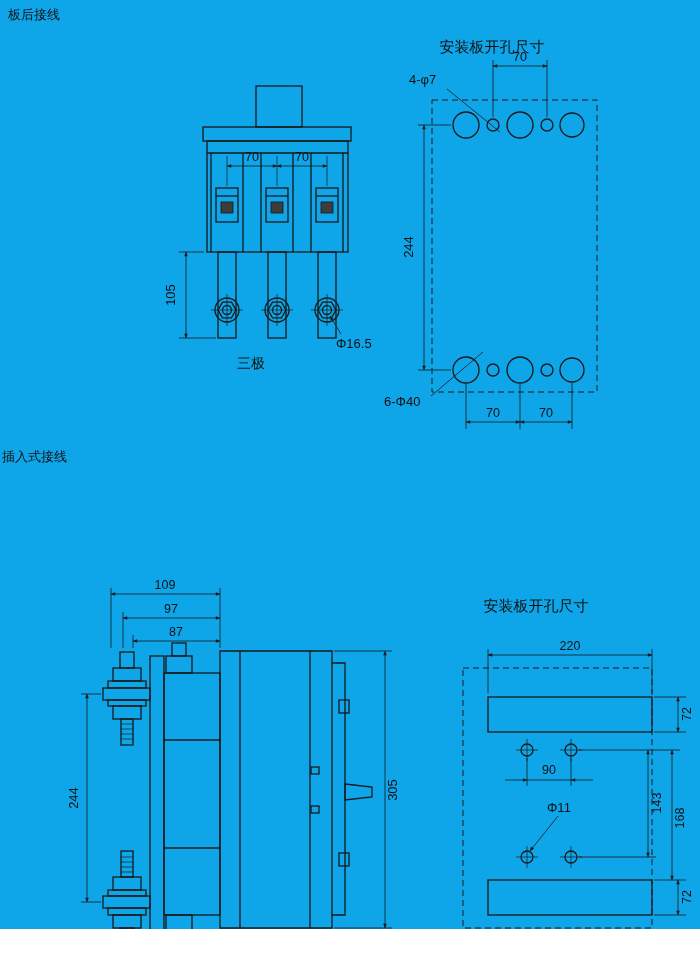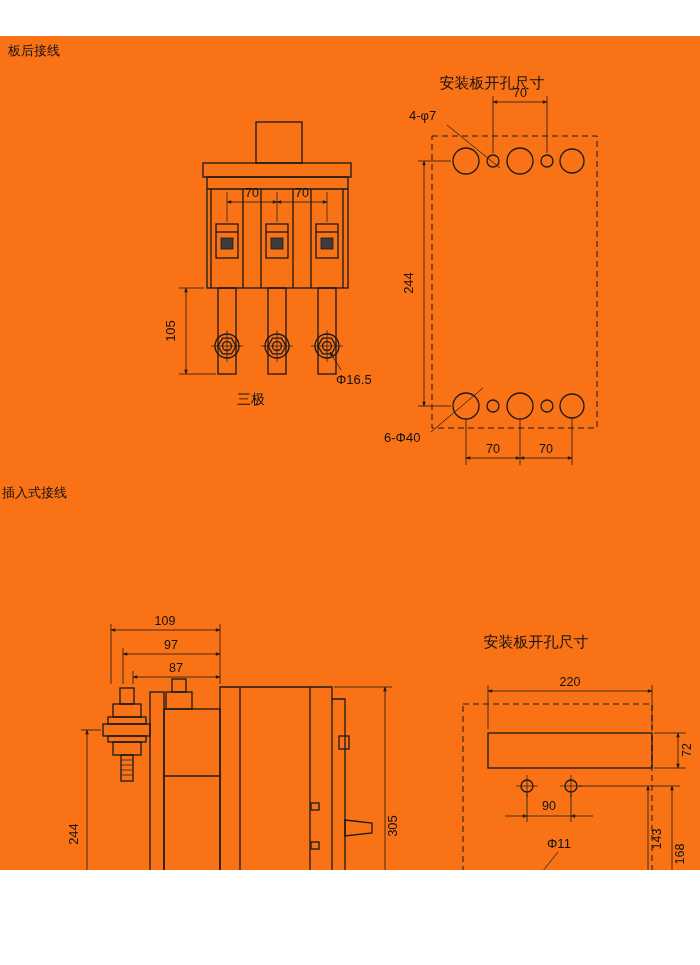--- a/index.html
+++ b/index.html
@@ -1,17 +1,17 @@
 <!DOCTYPE html>
 <html><head>
 <meta charset="utf-8">
 <style>
   html,body { margin:0; padding:0; background:#ffffff; }
-  .canvas { position:relative; width:700px; height:834px; background:#f97316; overflow:hidden;
-            font-family:"Liberation Sans","DejaVu Sans",sans-serif;margin-top:36px; }
+  .canvas { position:relative; width:700px; height:929px; background:#0ea5e9; overflow:hidden;
+            font-family:"Liberation Sans","DejaVu Sans",sans-serif; }
   svg { display:block; position:absolute; left:0; top:0; }
   .ol   { fill:none; stroke:#1a1a1a; stroke-width:1.3; }
   .thin { fill:none; stroke:#1a1a1a; stroke-width:0.7; }
   .dim  { fill:none; stroke:#1a1a1a; stroke-width:0.8; }
   .dash { fill:none; stroke:#1a1a1a; stroke-width:1; stroke-dasharray:6 4; }
   .slot { fill:#3d3d3d; stroke:#1a1a1a; stroke-width:0.8; }
   text  { fill:#111111; font-family:"Liberation Sans","DejaVu Sans",sans-serif; }
   .t12 { font-size:12.5px; }
   .t13 { font-size:13px; }
   .t14 { font-size:14px; }

